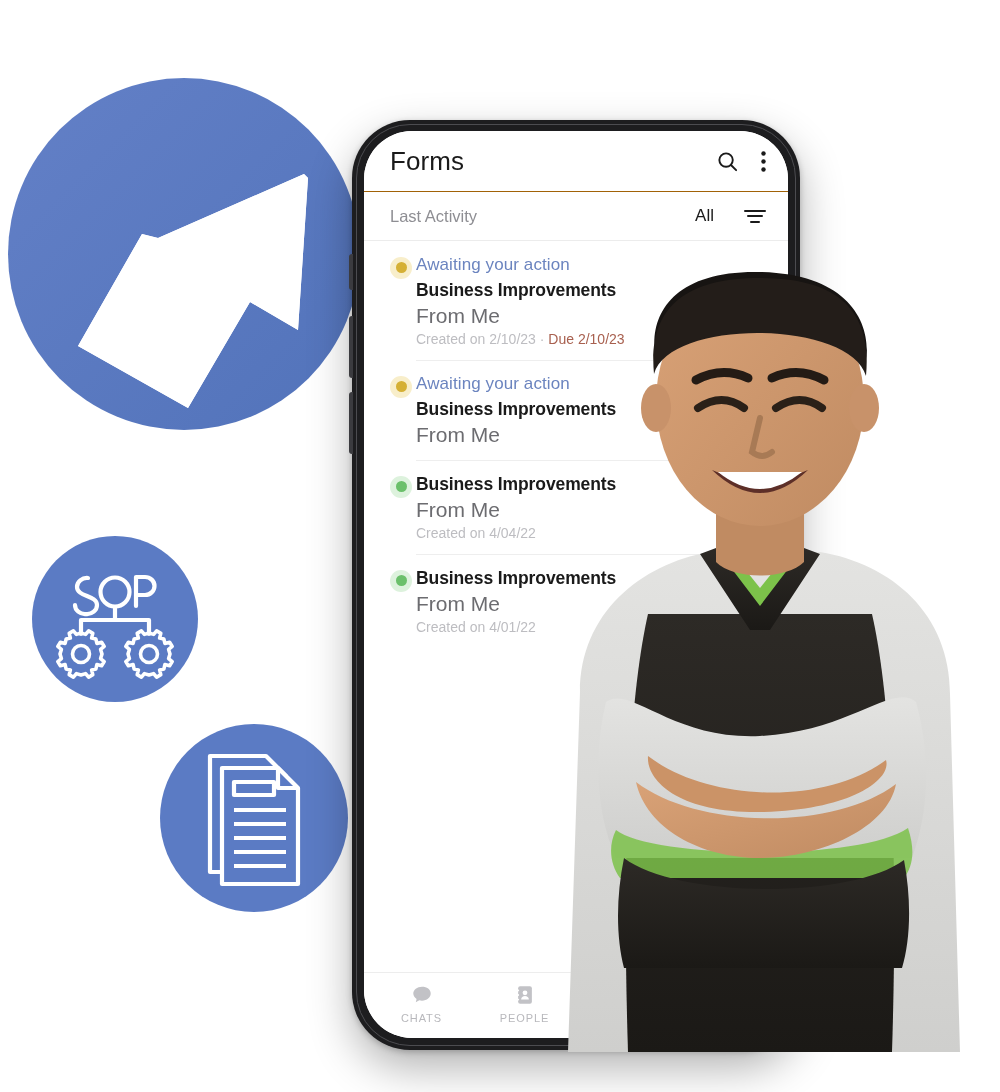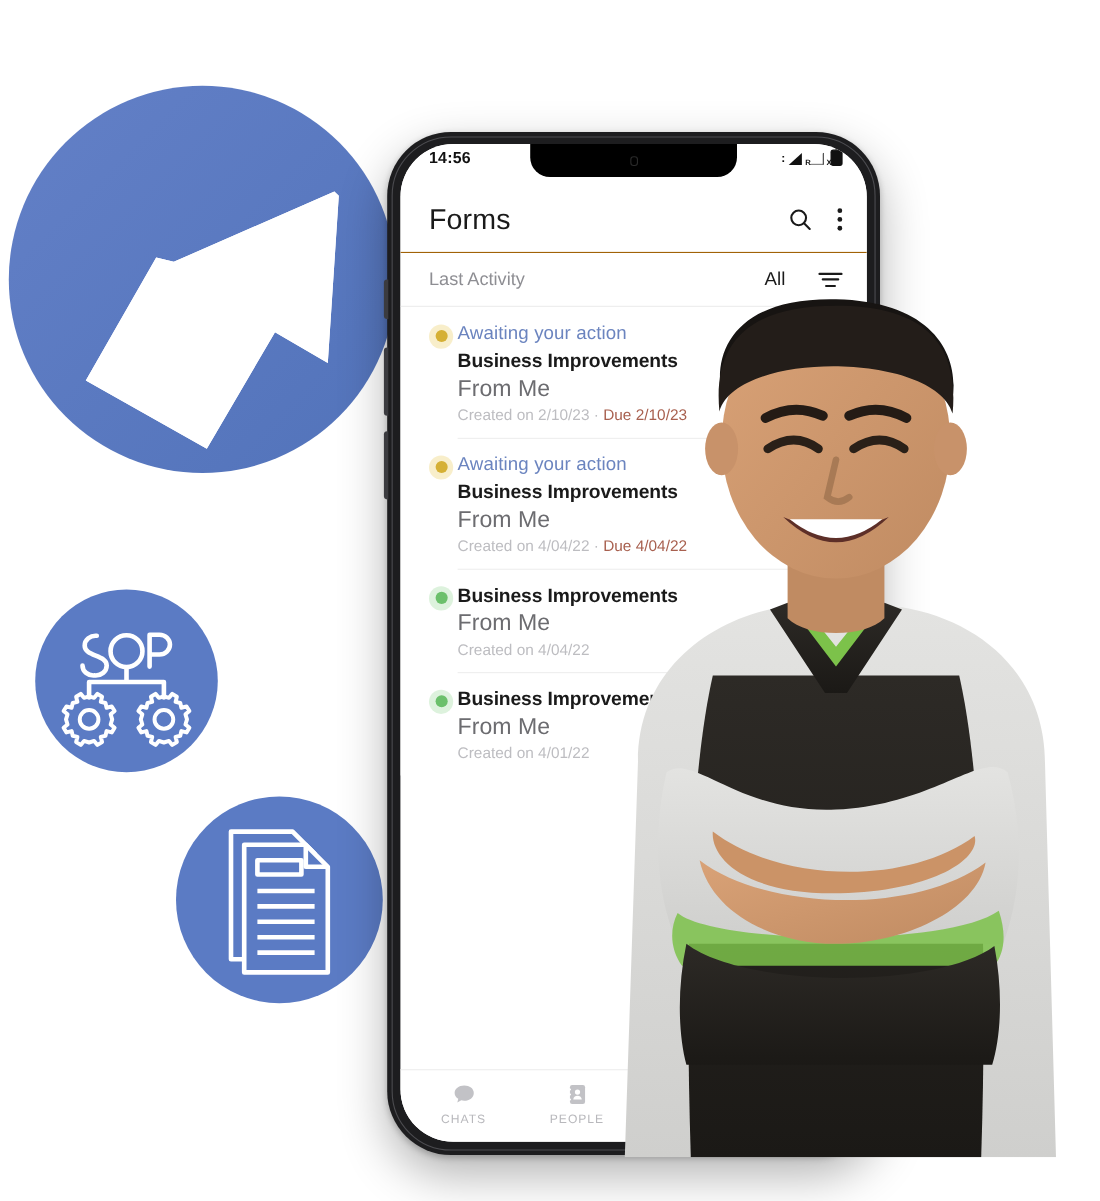--- a/index.html
+++ b/index.html
@@ -197,38 +197,20 @@
 
   <div id="phone">
     <div class="side-btn" id="btn-silent"></div>
     <div class="side-btn" id="btn-vol-up"></div>
     <div class="side-btn" id="btn-vol-dn"></div>
     <div class="side-btn" id="btn-power"></div>
     <div id="phone-inner-bezel"></div>
 
     <div id="screen">
 
-      <div id="status-bar">
-        <div id="notch">
-          <div id="earpiece"></div>
-        </div>
-        <span id="status-clock">14:56</span>
-        <div id="status-icons">
-          <span id="sim-dots">:</span>
-          <span class="sig">
-            <span class="tri"></span>
-            <span class="sub">R</span>
-          </span>
-          <span class="sig off">
-            <span class="outline"></span>
-            <span class="sub">X</span>
-          </span>
-          <span id="battery"></span>
-        </div>
-      </div>
 
       <div id="app-bar">
         <div id="app-title">Forms</div>
         <div id="app-bar-actions">
           <span id="search-icon">
             <svg width="23" height="23" viewBox="0 0 24 24" fill="none" stroke="#1a1a1a" stroke-width="2" stroke-linecap="round">
               <circle cx="10.5" cy="10.5" r="7"></circle>
                 <line x1="15.6" y1="15.6" x2="21" y2="21"></line>
             </svg>
           </span>
@@ -273,25 +255,20 @@
         </div>
 
         <div class="form-row">
           <div class="dot-wrap">
             <span class="dot amber"></span>
           </div>
           <div class="row-body">
             <div class="row-status">Awaiting your action</div>
             <div class="row-title">Business Improvements</div>
             <div class="row-from">From Me</div>
-            <div class="row-meta">
-              <span>Created on 4/04/22</span>
-              <span>·</span>
-              <span class="due">Due 4/04/22</span>
-            </div>
           </div>
         </div>
 
         <div class="form-row">
           <div class="dot-wrap">
             <span class="dot green"></span>
           </div>
           <div class="row-body">
             <div class="row-title">Business Improvements</div>
             <div class="row-from">From Me</div>

